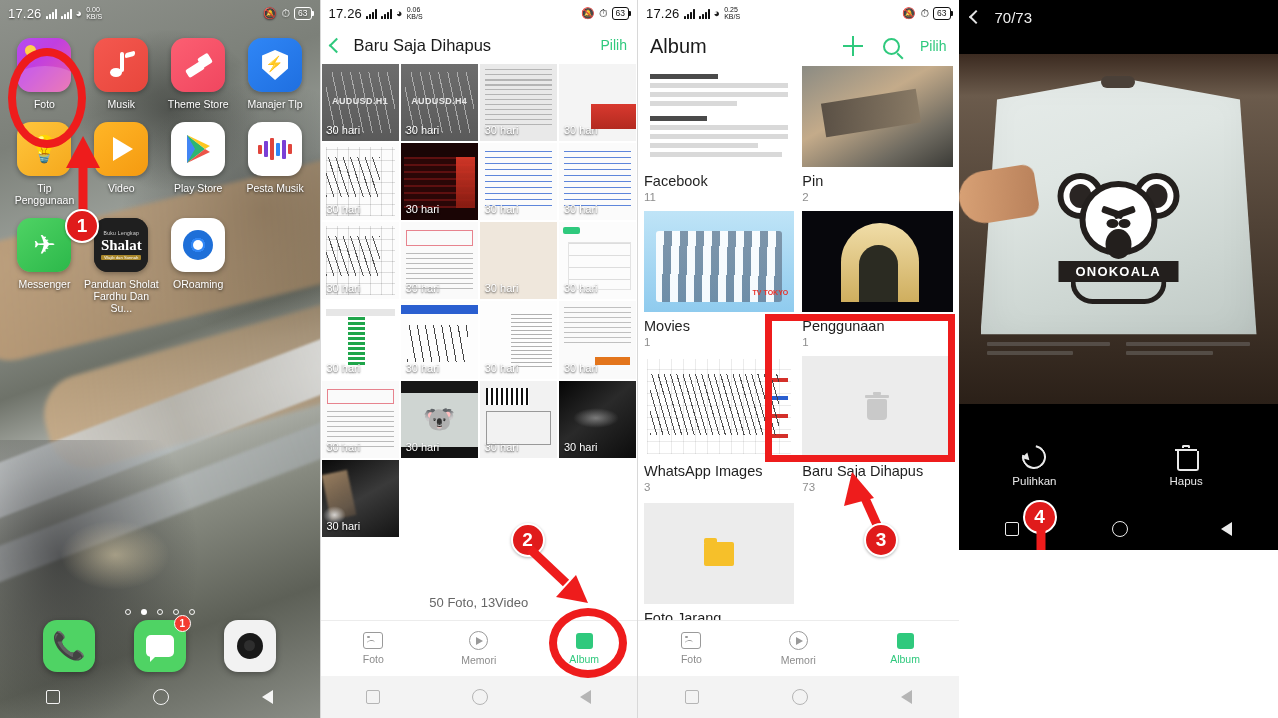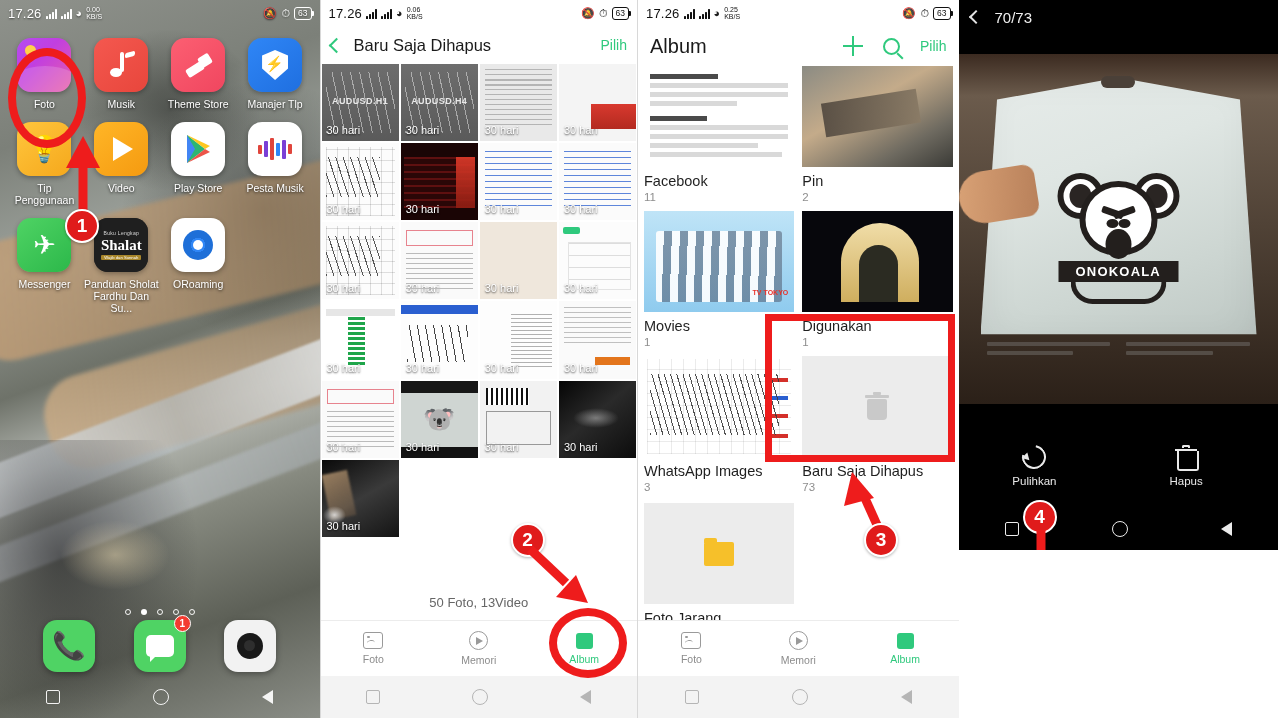--- a/index.html
+++ b/index.html
@@ -750,21 +750,21 @@
 
       <div class="alb-item">
         <div class="alb-cover cv-movies">
             <b>TV TOKYO</b>
           </div>
         <div class="alb-name">Movies</div>
         <div class="alb-count">1</div>
       </div>
       <div class="alb-item">
         <div class="alb-cover cv-msg"></div>
-        <div class="alb-name">Digunakan</div>
+        <div class="alb-name">Penggunaan</div>
         <div class="alb-count">1</div>
       </div>
 
       <div class="alb-item">
         <div class="alb-cover cv-wa">
           <span class="wa-red" style="top:22px"></span>
             <span class="wa-blue" style="top:40px"></span>
           <span class="wa-red" style="top:58px"></span>
             <span class="wa-red" style="top:78px"></span>
         </div>

